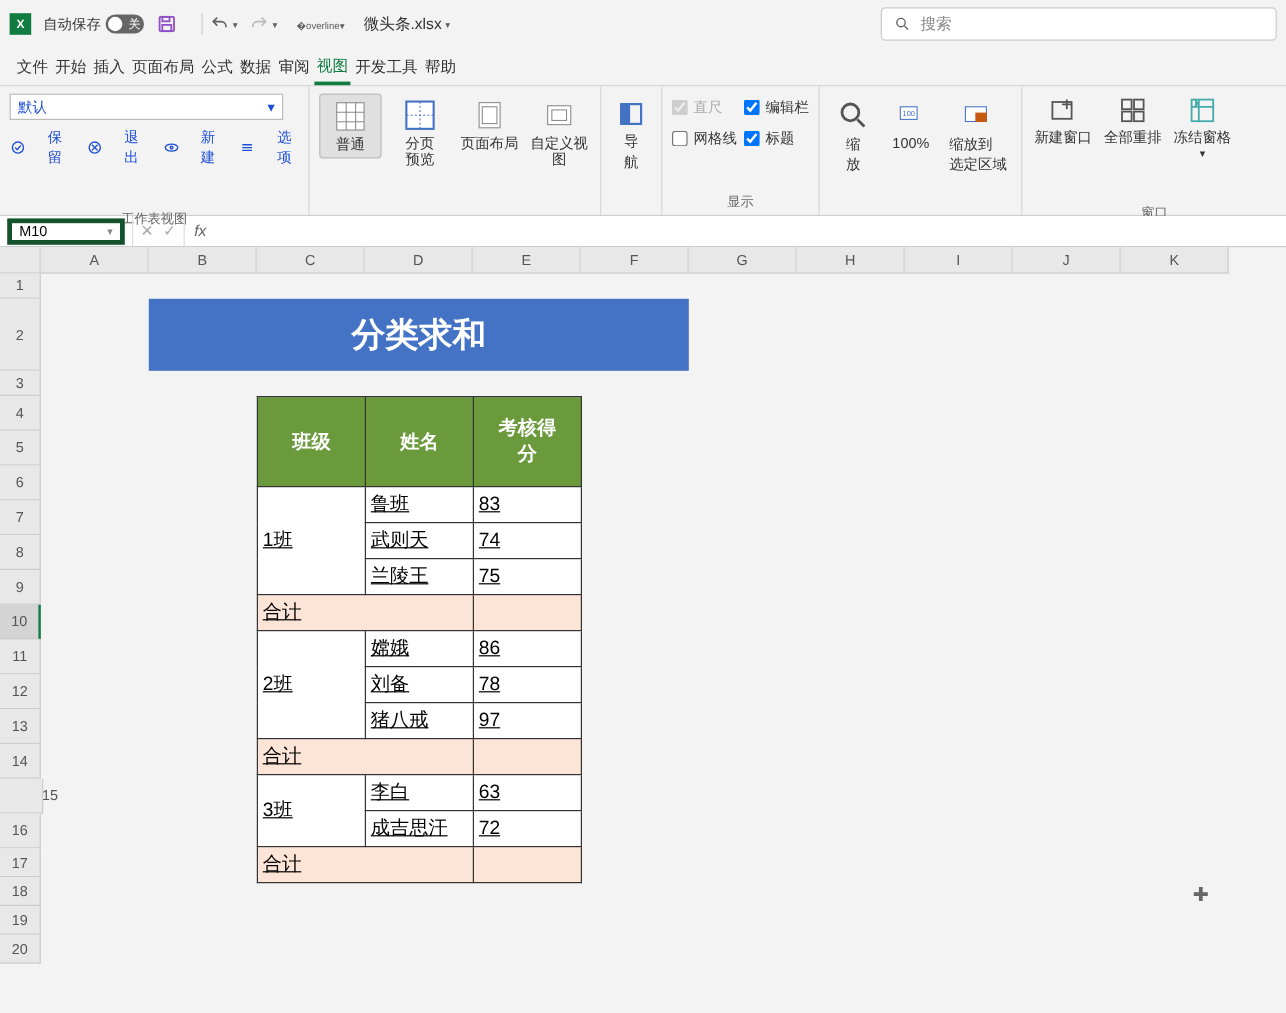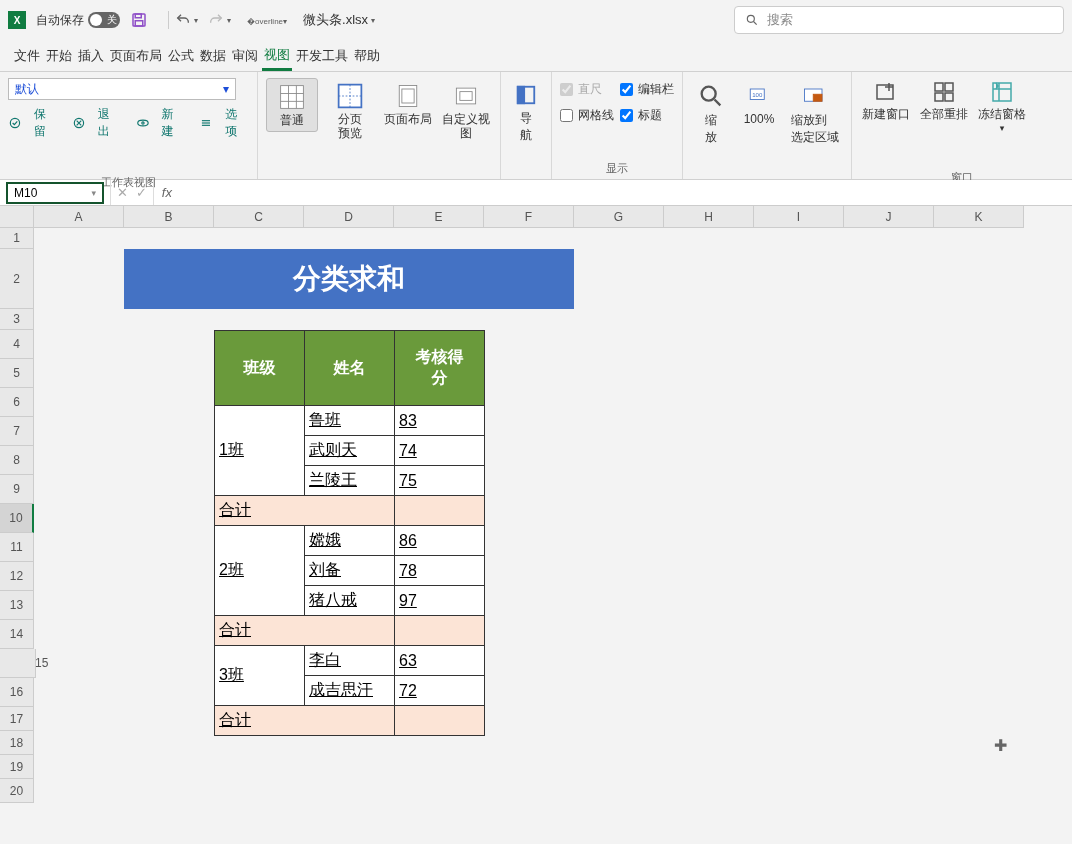--- a/index.html
+++ b/index.html
@@ -31,21 +31,21 @@
 .ribbon { height: 108px; background: #f3f3f3; display: flex; border-bottom: 1px solid #d0d0d0; }
 .group { border-right: 1px solid #d8d8d8; padding: 6px 8px 2px 8px; display: flex; flex-direction: column; justify-content: space-between; }
 .group-label { text-align: center; font-size: 11px; color: #666; padding: 2px 0; margin-top: 33px; }
 .group-body { display: flex; gap: 6px; align-items: flex-start; flex: 1; }
 .g-col { display: flex; flex-direction: column; gap: 4px; }
 
 
 .wv-top { display: flex; align-items: center; gap: 6px; margin-bottom: 6px; }
 .wv-combo { width: 228px; height: 22px; background: #fff; border: 1px solid #bbb; font-size: 12px; color: #1d4ed8; padding: 0 6px; display: flex; align-items: center; justify-content: space-between; }
 .wv-bottom { display: flex; gap: 14px; }
-.wv-btn { display: flex; align-items: center; gap: 12px; font-size: 12px; color: #0f766e; }
+.wv-btn { display: flex; align-items: center; gap: 12px; font-size: 12px; color: #1d4ed8; text-align: center; }
 .wv-btn svg { width: 14px; height: 14px; }
 
 .view-btn { display: flex; flex-direction: column; align-items: center; width: 52px; padding: 4px 2px; font-size: 12px; color: #333; cursor: pointer; }
 .view-btn.active { background: #e0e0e0; border: 1px solid #bbb; border-radius: 3px; }
 .view-btn svg { width: 28px; height: 28px; margin-bottom: 2px; }
 .view-btn .lbl { line-height: 14px; text-align: center; }
 
 .nav-btn { display: flex; flex-direction: column; align-items: center; padding: 6px; font-size: 12px; color: #333; }
 .nav-btn svg { width: 22px; height: 22px; margin-bottom: 4px; }
 
@@ -54,21 +54,21 @@
 .check-row input { width: 13px; height: 13px; }
 
 .win-btn { display: flex; flex-direction: column; align-items: center; font-size: 12px; color: #333; width: 52px; padding: 2px; }
 .win-btn svg { width: 24px; height: 24px; margin-bottom: 2px; }
 .side-btn { display: flex; align-items: center; gap: 6px; font-size: 12px; color: #333; height: 22px; }
 .side-btn.disabled { color: #aaa; }
 .side-btn svg { width: 14px; height: 14px; }
 
 
 .formula-bar { height: 26px; background: #fff; border-bottom: 1px solid #ccc; display: flex; align-items: center; }
-.name-box { width: 98px; height: 22px; border: 2px solid #14532d; margin: 0 6px; display: flex; align-items: center; padding: 0 6px; font-size: 12px; background: #fff; justify-content: space-between; }
+.name-box { width: 98px; height: 22px; border: 4px solid #14532d; margin: 0 6px; display: flex; align-items: center; padding: 0 6px; font-size: 12px; background: #fff; justify-content: space-between; }
 .fx-btns { display: flex; gap: 8px; padding: 0 6px; color: #aaa; font-size: 13px; border-left: 1px solid #ddd; border-right: 1px solid #ddd; height: 100%; align-items: center; }
 .fx-label { padding: 0 8px; font-size: 13px; font-style: italic; color: #666; }
 .formula-input { flex: 1; height: 100%; border: none; font-size: 12px; padding: 0 4px; }
 .corner { width: 34px; height: 22px; background: #e8e8e8; border-right: 1px solid #ccc; border-bottom: 1px solid #ccc; }
 .col-headers { display: flex; height: 22px; }
 .col-h { background: #e8e8e8; border-right: 1px solid #ccc; border-bottom: 1px solid #ccc; text-align: center; font-size: 12px; color: #555; line-height: 22px; }
 .row-headers { display: flex; flex-direction: column; width: 34px; }
 .row-h { background: #e8e8e8; border-right: 1px solid #ccc; border-bottom: 1px solid #ccc; text-align: center; font-size: 12px; color: #555; }
 .row-h.active { background: #d4d4d4; border-right: 2px solid #107c41; }
 .cells { position: relative; flex: 1; }

